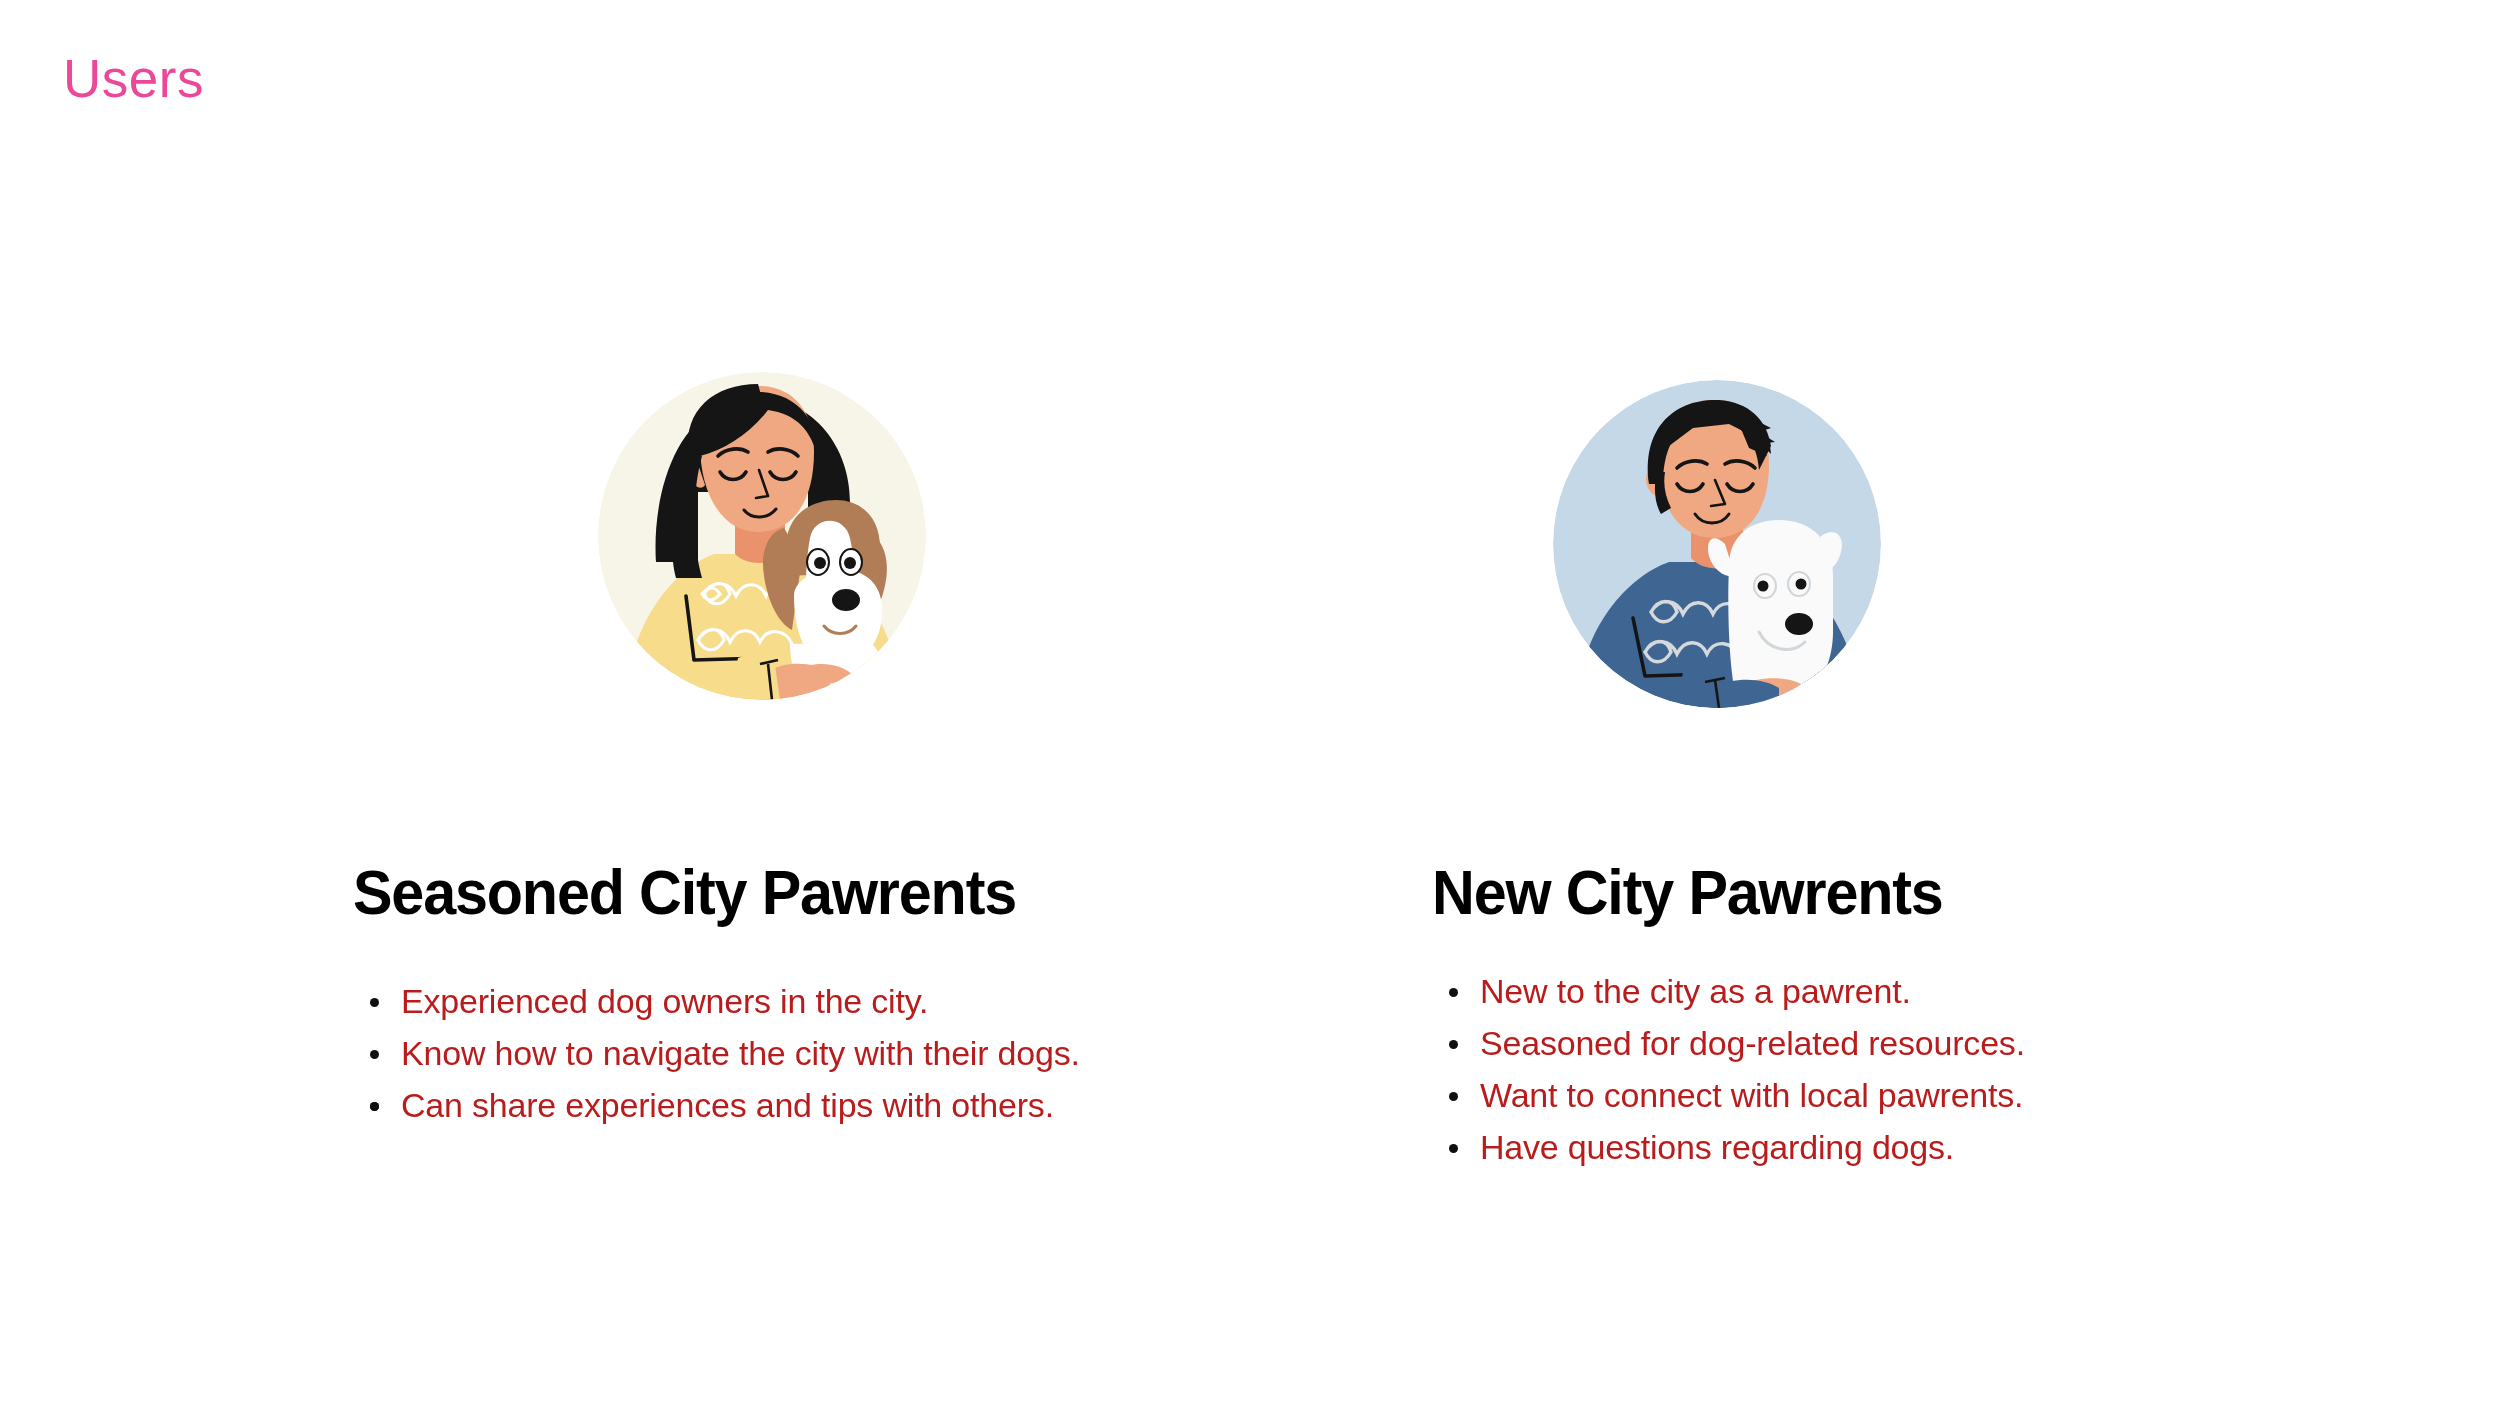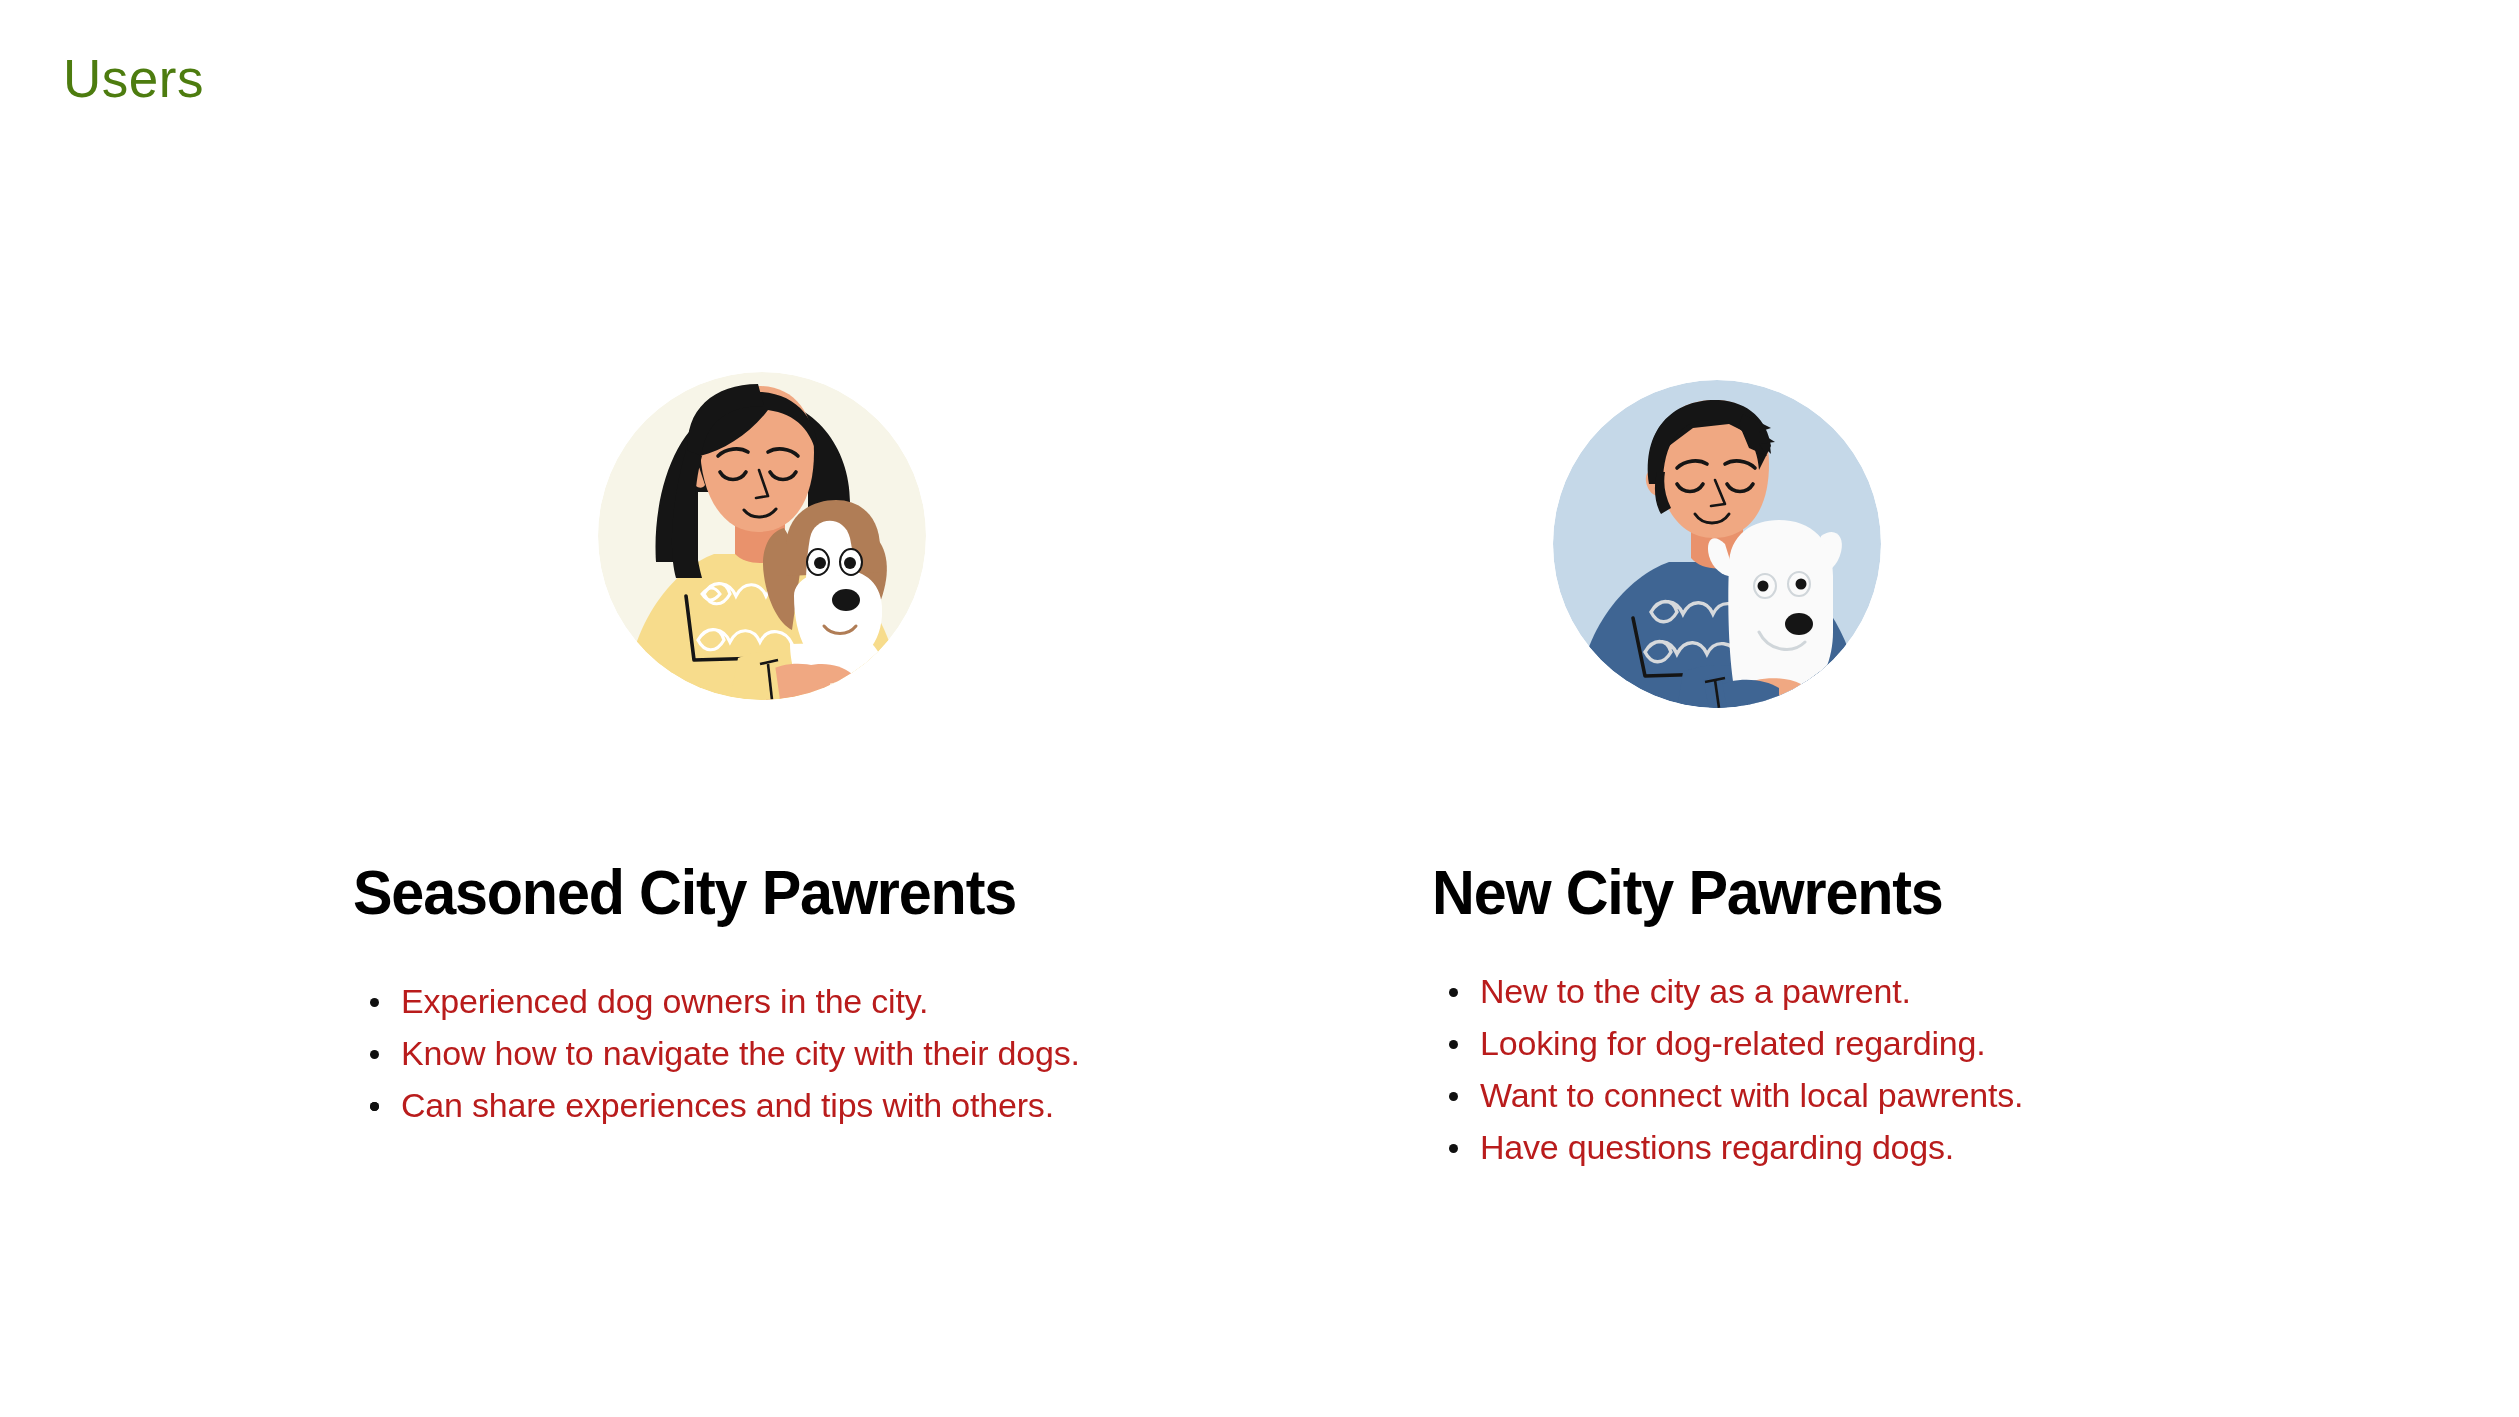--- a/index.html
+++ b/index.html
@@ -24,21 +24,21 @@
 
   
   .slide-title {
     position: absolute;
     left: 63px;
     top: 52px;
     font-family: "Liberation Sans", sans-serif;
     font-size: 53px;
     font-weight: 300;
     letter-spacing: 0.5px;
-    color: #4d7c0f;
+    color: #ec4899;
     line-height: 1;
     white-space: nowrap;
   }
 
   
   .persona {
     position: absolute;
     top: 0;
     width: 1080px;
     height: 1071px;
@@ -285,21 +285,21 @@
 
     <div class="persona-heading">New City Pawrents</div>
 
     <ul class="persona-list">
       <li>
         <span class="bullet-dot"></span>
         <span>New to the city as a pawrent.</span>
       </li>
       <li>
         <span class="bullet-dot"></span>
-        <span>Looking for dog-related regarding.</span>
+        <span>Seasoned for dog-related resources.</span>
       </li>
       <li>
         <span class="bullet-dot"></span>
         <span>Want to connect with local pawrents.</span>
       </li>
       <li>
         <span class="bullet-dot"></span>
         <span>Have questions regarding dogs.</span>
       </li>
     </ul>

